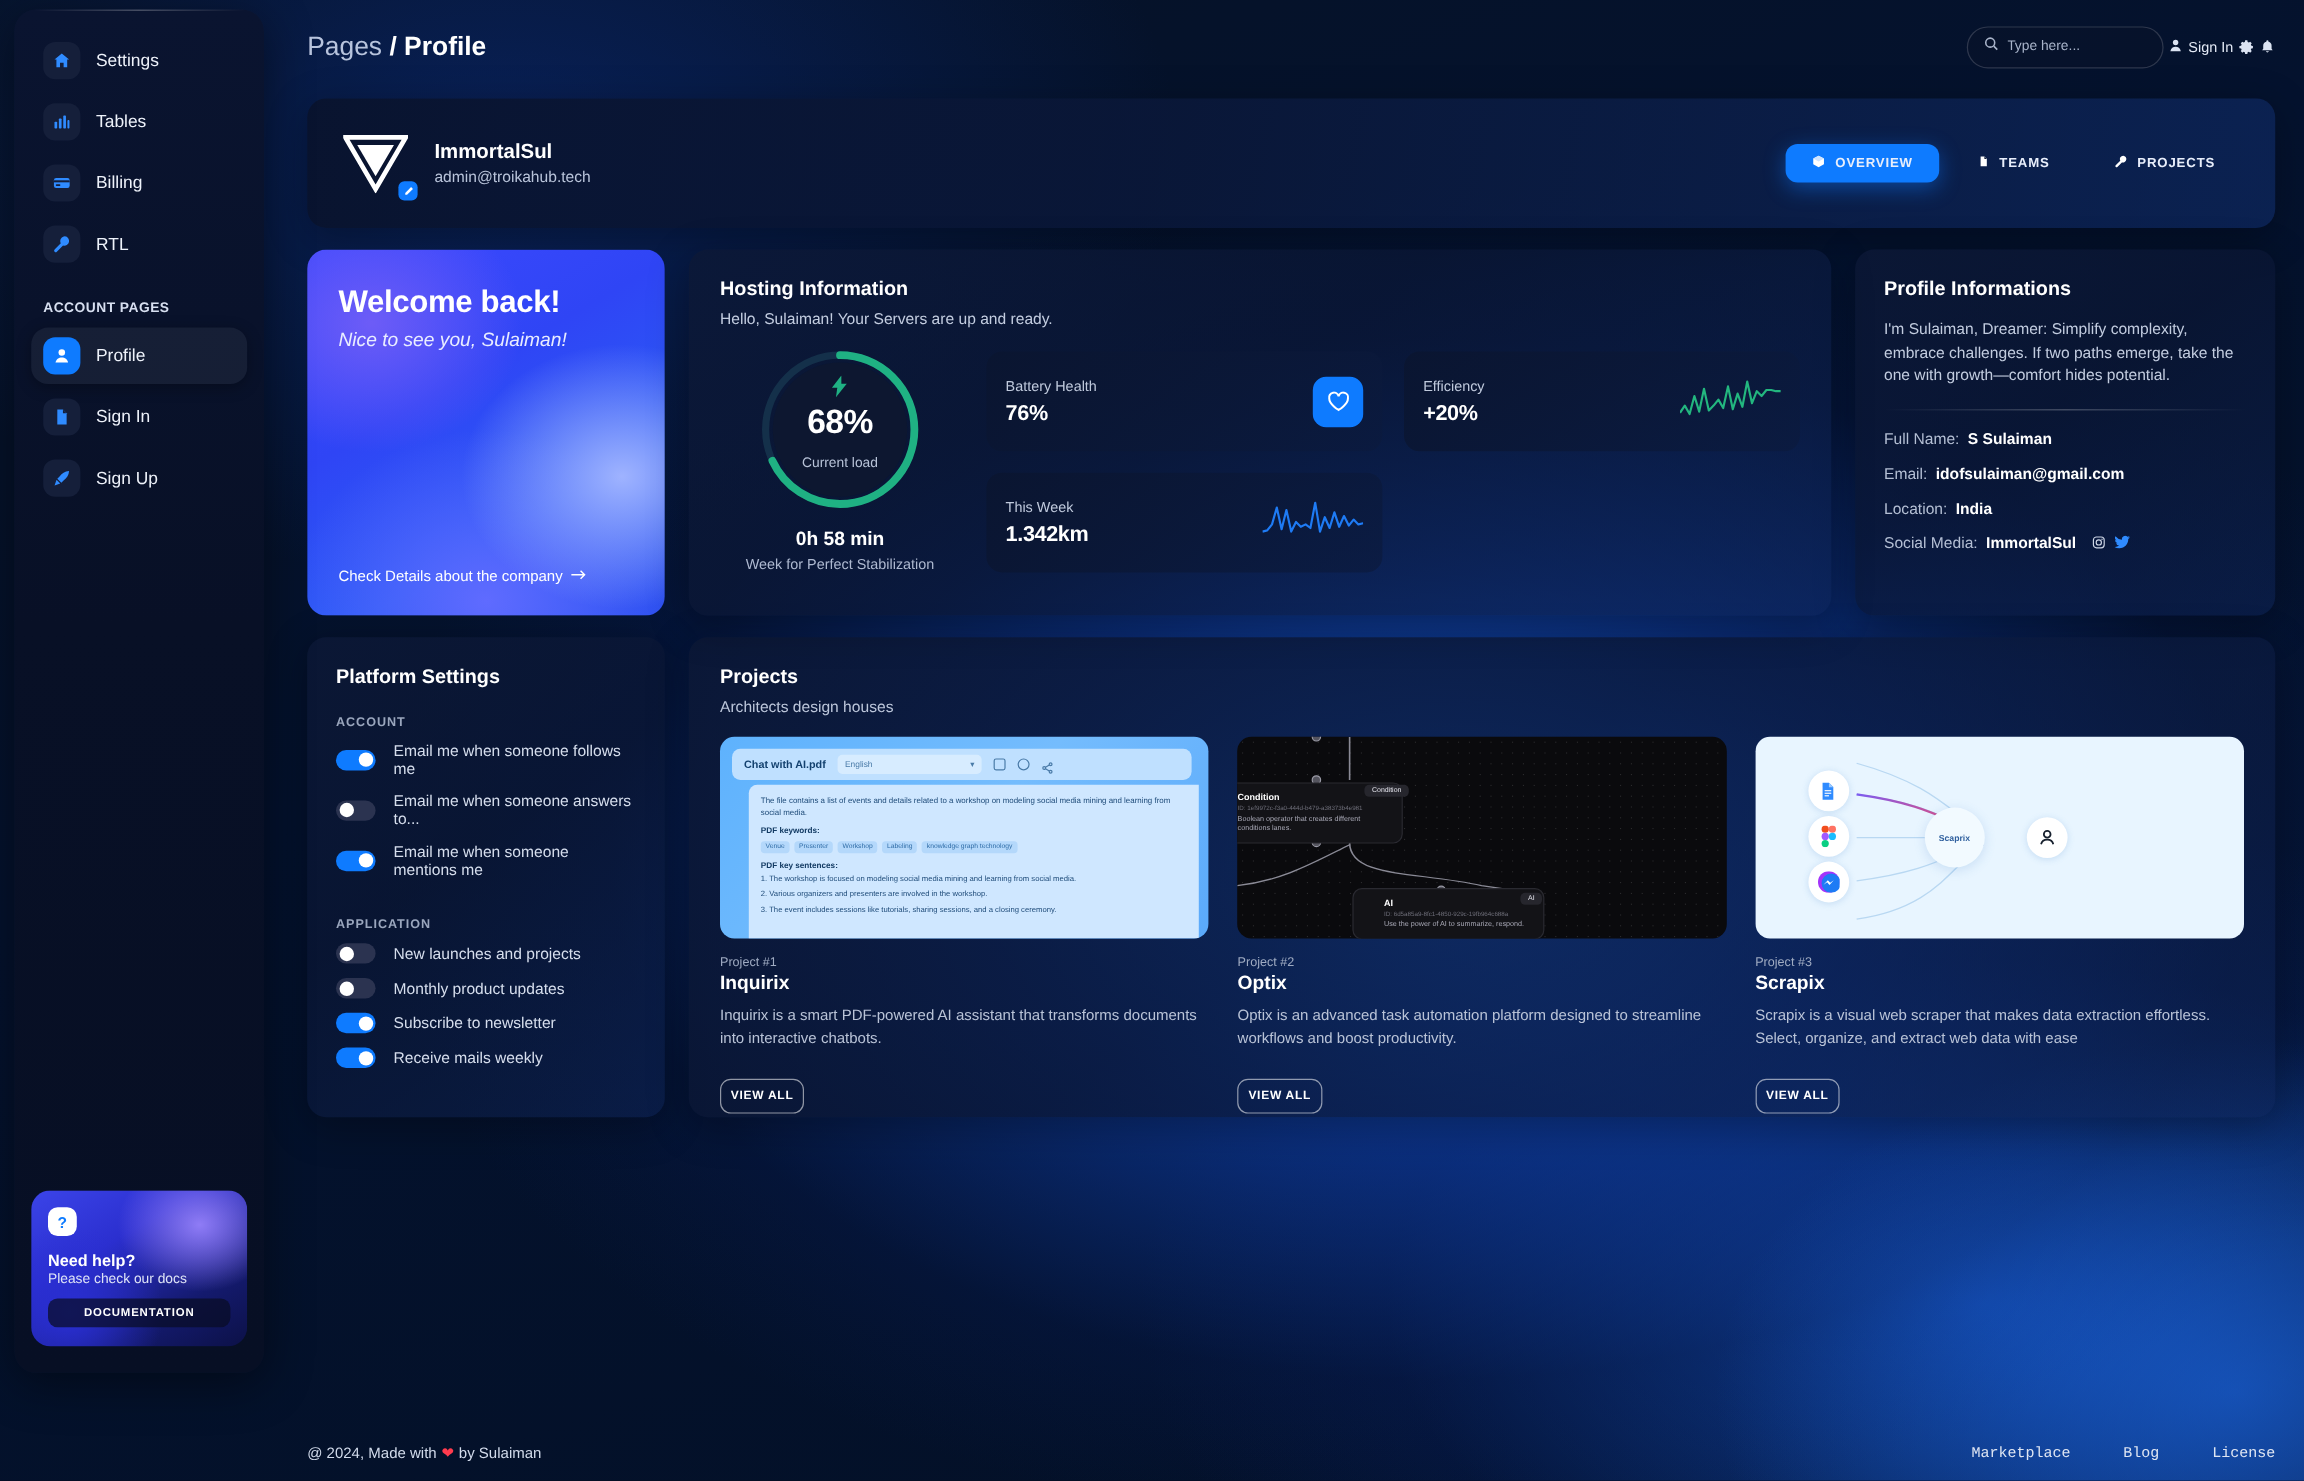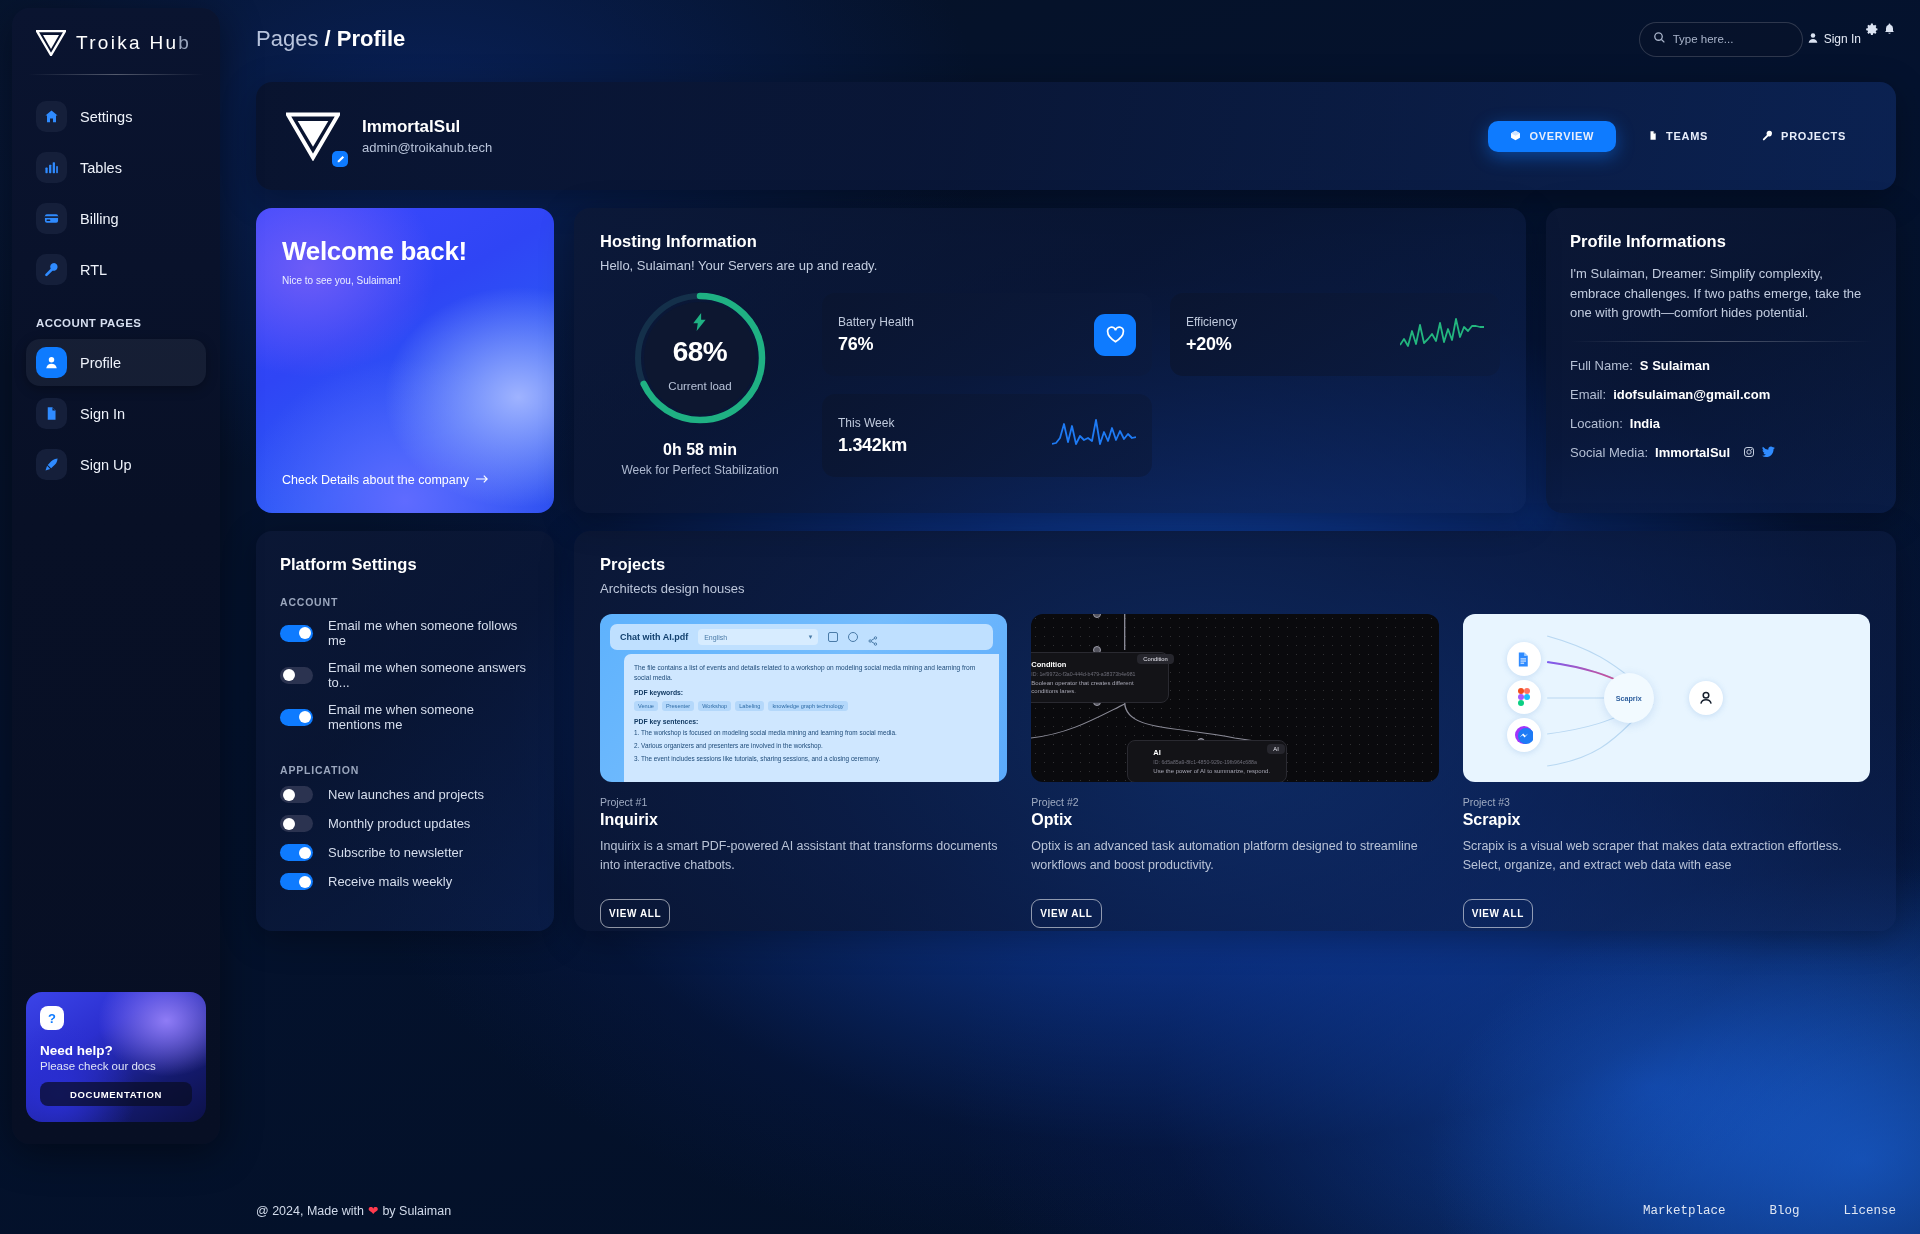--- a/index.html
+++ b/index.html
@@ -66,21 +66,21 @@
     margin-top:10px; height:24px; border-radius:8px; border:none;
     background:rgba(8,12,36,.72); color:#fff; font-size:9.5px; font-weight:700; letter-spacing:.7px;
     width:100%; cursor:pointer; font-family:inherit;
   }
   
   .topbar{ position:absolute; left:256px; top:18px; right:24px; height:42px; display:flex; align-items:center; justify-content:space-between; z-index:4;}
   .crumb{ font-size:22px; }
   .crumb .c1{ color:#b8c4dd; }
   .crumb .sep{ color:#fff; font-weight:700; }
   .crumb .c2{ color:#fff; font-weight:600; }
-  .top-right{ display:flex; gap:4px; }
+  .top-right{ display:flex; align-items:center; gap:4px; }
   .search{
     width:164px; height:35px; border-radius:18px; border:1px solid rgba(255,255,255,.16);
     background:rgba(9,18,42,.55); display:flex; align-items:center; gap:7px; padding:0 13px;
   }
   .search input{ background:transparent; border:none; outline:none; color:#cfd8ea; font-size:11.5px; width:100%; font-family:inherit; }
   .search input::placeholder{ color:#a9b4ca; }
   .signin{ display:flex; align-items:center; gap:5px; color:#e4eaf6; font-size:12px; cursor:pointer; }
   .icobtn{ cursor:pointer; display:flex; }
   
   .main{ position:absolute; left:256px; top:82px; right:24px; z-index:3; }
@@ -105,21 +105,21 @@
   .row2{ display:flex; gap:20px; margin-top:18px; }
   .welcome{
     width:298px; height:305px; border-radius:16px; position:relative; overflow:hidden; padding:28px 26px;
     background:
       radial-gradient(210px 180px at 18% 20%, #6d5cf7 0%, rgba(78,66,235,0) 60%),
       radial-gradient(230px 190px at 88% 62%, #9fb3ff 0%, rgba(110,140,255,0) 58%),
       radial-gradient(260px 230px at 50% 96%, #5f6bff 0%, rgba(60,80,240,0) 62%),
       linear-gradient(150deg,#3e49ff 0%, #2f45f5 38%, #2b5cf6 70%, #2a4ef0 100%);
   }
   .welcome h2{ font-size:26px; font-weight:700; letter-spacing:-.3px; }
-  .welcome p{ font-size:10px; margin-top:8px; color:#e9edff; }
+  .welcome p{ font-size:16px; margin-top:8px; color:#e9edff;font-style:italic; }
   .welcome .link{ position:absolute; bottom:26px; left:26px; font-size:12.5px; display:flex; align-items:center; gap:7px; cursor:pointer; }
   .host{ flex:1; height:305px; padding:24px 26px; position:relative; }
   .host h3{ font-size:16.5px; font-weight:700; }
   .host .sub{ font-size:13px; color:#c3cde0; margin-top:7px; }
   .host-body{ display:flex; gap:22px; margin-top:16px; }
   .gauge-wrap{ width:200px; display:flex; flex-direction:column; align-items:center;text-align:right; }
   .gauge{ position:relative; width:138px; height:138px; }
   .gauge .num{ position:absolute; inset:0; display:flex; flex-direction:column; align-items:center; justify-content:center; padding-top:12px;}
   .gauge .num b{ font-size:28px; font-weight:700; letter-spacing:-.5px; }
   .gauge .num span{ font-size:11.5px; color:#b8c3d8; margin-top:12px; }
@@ -196,29 +196,20 @@
   .t3 .hub{ position:absolute; width:50px;height:50px;border-radius:50%;background:#f2faff;
             display:flex;align-items:center;justify-content:center;font-size:7.2px;font-weight:700;color:#2e5f9e;
             box-shadow:0 2px 10px rgba(70,130,200,.2); }
 </style>
 </head>
 <body>
 
 <div class="bg"></div>
 
 <aside class="sidebar">
-  <div class="brand">
-    <span class="brand-logo">
-      <svg viewBox="0 0 30 26">
-          <path d="M1 1 L29 1 L15 25 Z" fill="none" stroke="#fff" stroke-width="2.4"></path>
-          <path d="M7 5 L23 5 L15 19 Z" fill="#fff"></path>
-        </svg>
-    </span>
-    <span class="brand-name"><span>Troika Hu</span><span class="dim">b</span></span>
-  </div>
   <div class="divider"></div>
 
   <div class="nav-item">
     <span class="nav-ico">
         <svg viewBox="0 0 16 16" fill="#2f8bff">
           <path d="M8 1.6 1.5 7h1.7v7h3.2v-4h3.2v4h3.2V7h1.7z"></path>
         </svg>
       </span>
     <span class="nav-label">Settings</span>
   </div>

